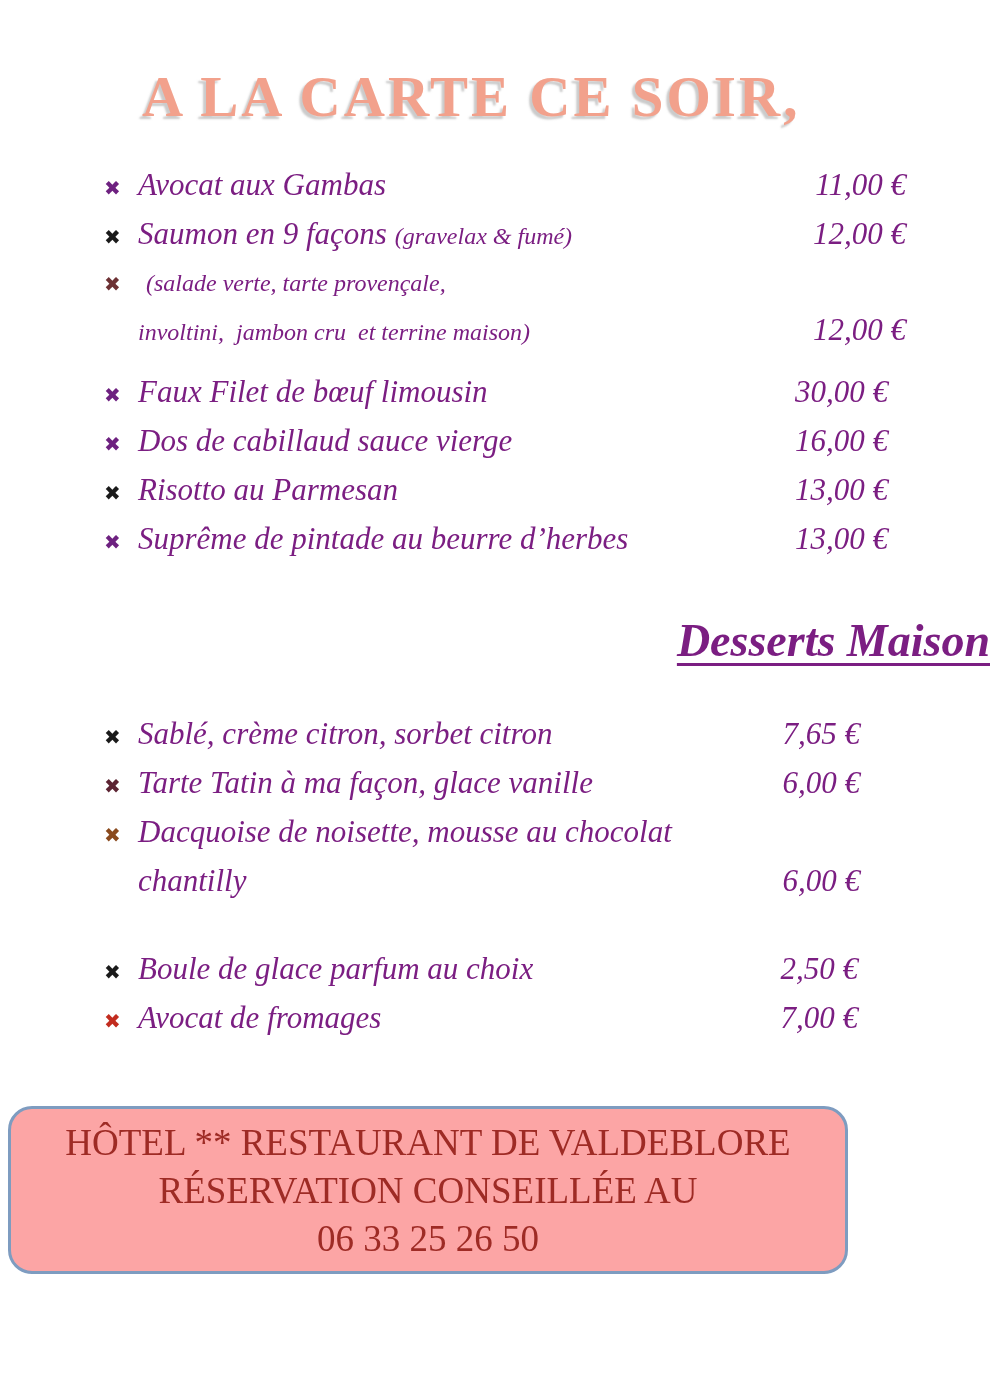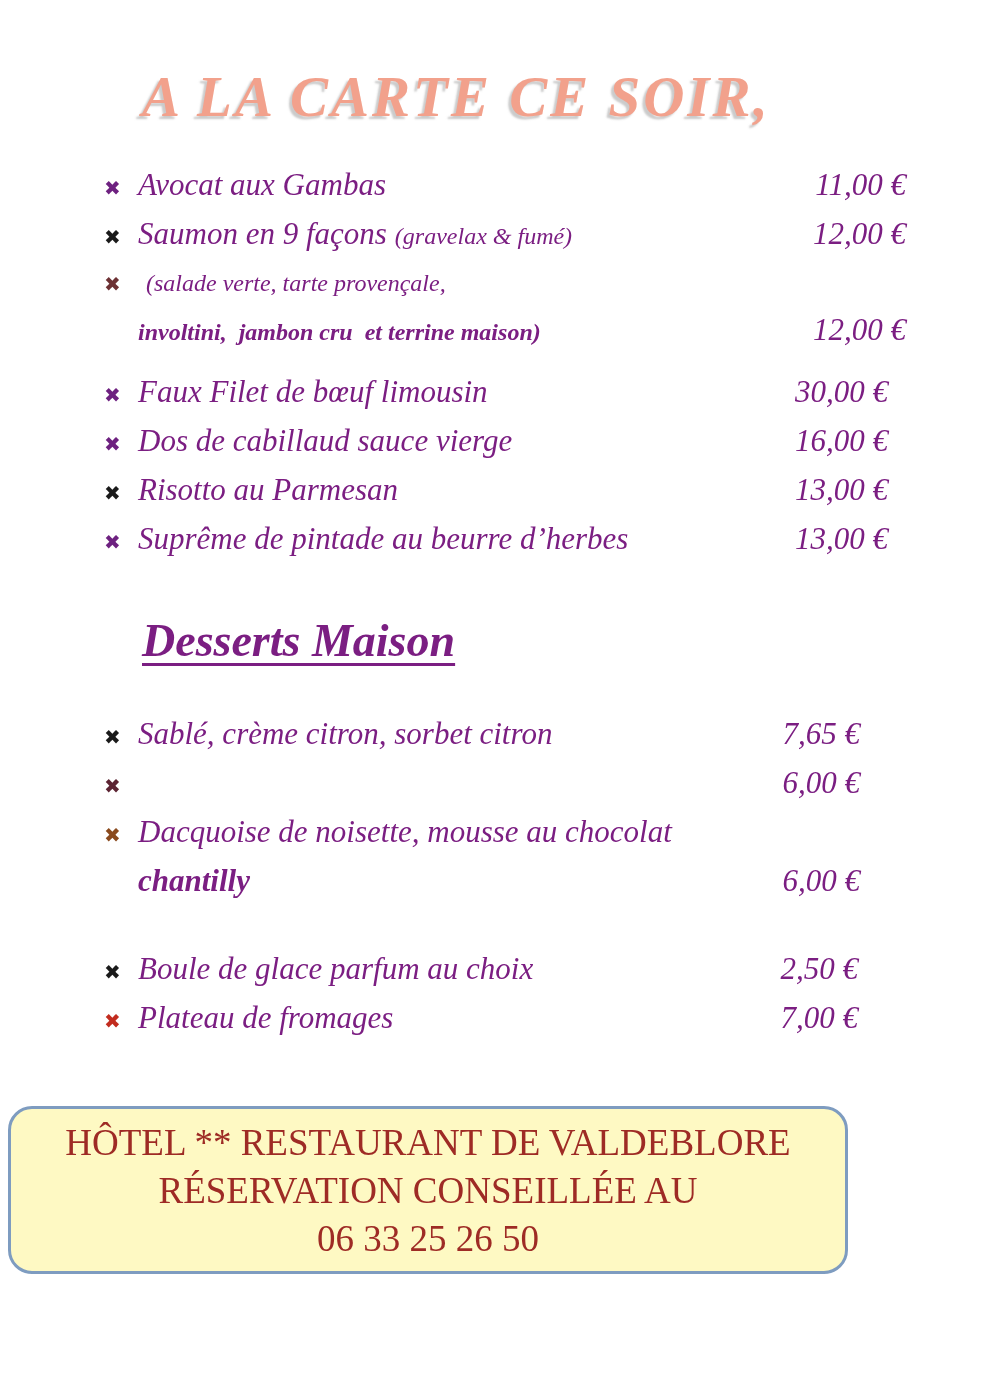--- a/index.html
+++ b/index.html
@@ -8,21 +8,21 @@
     background:#ffffff;
     font-family:"Liberation Serif", serif;
     overflow:hidden;
   }
   .page { position:relative; width:990px; height:1400px; background:#ffffff; }
 
   
   .title {
     margin:64px 0 0 142px;
     font-size:57px; line-height:1.15;
-    font-style:italic; font-weight:bold;
+    font-weight:bold;
     letter-spacing:3px;
     color:#F2A18C;
     text-shadow:-3px 3px 2px rgba(160,160,160,.55), 1px -1px 0 rgba(255,255,255,.9);
     white-space:nowrap;
   }
 
   
   .menu { color:#7B1E82; }
   .row {
     display:flex; align-items:baseline;
@@ -35,21 +35,21 @@
     flex:none; width:34px;
     font-style:normal; font-weight:bold;
     font-size:20px;
     font-family:"DejaVu Sans", sans-serif;
   }
   .name { white-space:pre; }
   .detail { font-size:24px; white-space:pre; margin-left:8px;font-style:italic; }
   .spacer { flex:1; }
   .price { white-space:pre; font-size:31px; }
   .row.cont { padding-left:138px; }
-  .conttext { white-space:pre;font-weight:bold; }
+  .conttext { white-space:pre; }
   .conttext.small { font-size:24px; }
 
   .sec-starters { margin-top:32px; }
   .sec-starters .row { padding-right:84px; }
   .sec-mains { margin-top:14px; }
   .sec-mains .row { padding-right:102px; }
   .sec-desserts { margin-top:40px; }
   .sec-desserts .row { padding-right:130px; }
   .sec-extras { margin-top:42px; }
   .sec-extras .row { padding-right:132px; }
@@ -58,21 +58,21 @@
   .desserts-heading {
     margin:46px 0 0 142px;
     font-size:46px; line-height:60px;
     font-style:italic; font-weight:bold;
     color:#7B1E82;
     text-decoration:underline;
     text-underline-offset:7px;
     text-decoration-thickness:3px;
     display:inline-block;
   }
-  .heading-wrap { height:60px; margin-top:46px; }
+  .heading-wrap { height:60px; margin-top:46px;text-align:right; }
   .heading-wrap .desserts-heading { margin-top:0; }
 
   
   .footer-box {
     box-sizing:border-box;
     margin:62px 0 0 82px;
     width:840px; height:168px;
     background:#EDEDED;
     border:3px solid #7E9CC0;
     border-radius:24px;
@@ -149,20 +149,21 @@
 
     <div class="sec-desserts">
         <div class="row">
           <span class="bullet" style="color: rgb(26, 26, 26);">✖</span>
           <span class="name">Sablé, crème citron, sorbet citron</span>
           <span class="spacer"></span>
           <span class="price">7,65 €</span>
         </div>
         <div class="row">
           <span class="bullet" style="color: rgb(92, 36, 51);">✖</span>
+          <span class="name">Tarte Tatin à ma façon, glace vanille</span>
           <span class="spacer"></span>
           <span class="price">6,00 €</span>
         </div>
         <div class="row">
           <span class="bullet" style="color: rgb(138, 74, 30);">✖</span>
           <span class="name">Dacquoise de noisette, mousse au chocolat</span>
           <span class="spacer"></span>
         </div>
         <div class="row cont">
           <span class="conttext">chantilly</span>
@@ -172,26 +173,26 @@
       </div>
     <div class="sec-extras">
         <div class="row">
           <span class="bullet" style="color: rgb(26, 26, 26);">✖</span>
           <span class="name">Boule de glace parfum au choix</span>
           <span class="spacer"></span>
           <span class="price">2,50 €</span>
         </div>
         <div class="row">
           <span class="bullet" style="color: rgb(194, 44, 31);">✖</span>
-          <span class="name">Plateau de fromages</span>
+          <span class="name">Avocat de fromages</span>
           <span class="spacer"></span>
           <span class="price">7,00 €</span>
         </div>
       </div>
   </div>
 
-  <div class="footer-box" style="color: rgb(158, 43, 37); border-color: rgb(126, 156, 192); background: #fef9c3; margin-left: 8px;">
+  <div class="footer-box" style="color: rgb(158, 43, 37); border-color: rgb(126, 156, 192); background: #fca5a5; margin-left: 8px;">
     <div class="footer-line">HÔTEL ** RESTAURANT DE VALDEBLORE</div>
     <div class="footer-line">RÉSERVATION CONSEILLÉE AU</div>
     <div class="footer-line">06 33 25 26 50</div>
   </div>
 
 </div>
 
 </body></html>

